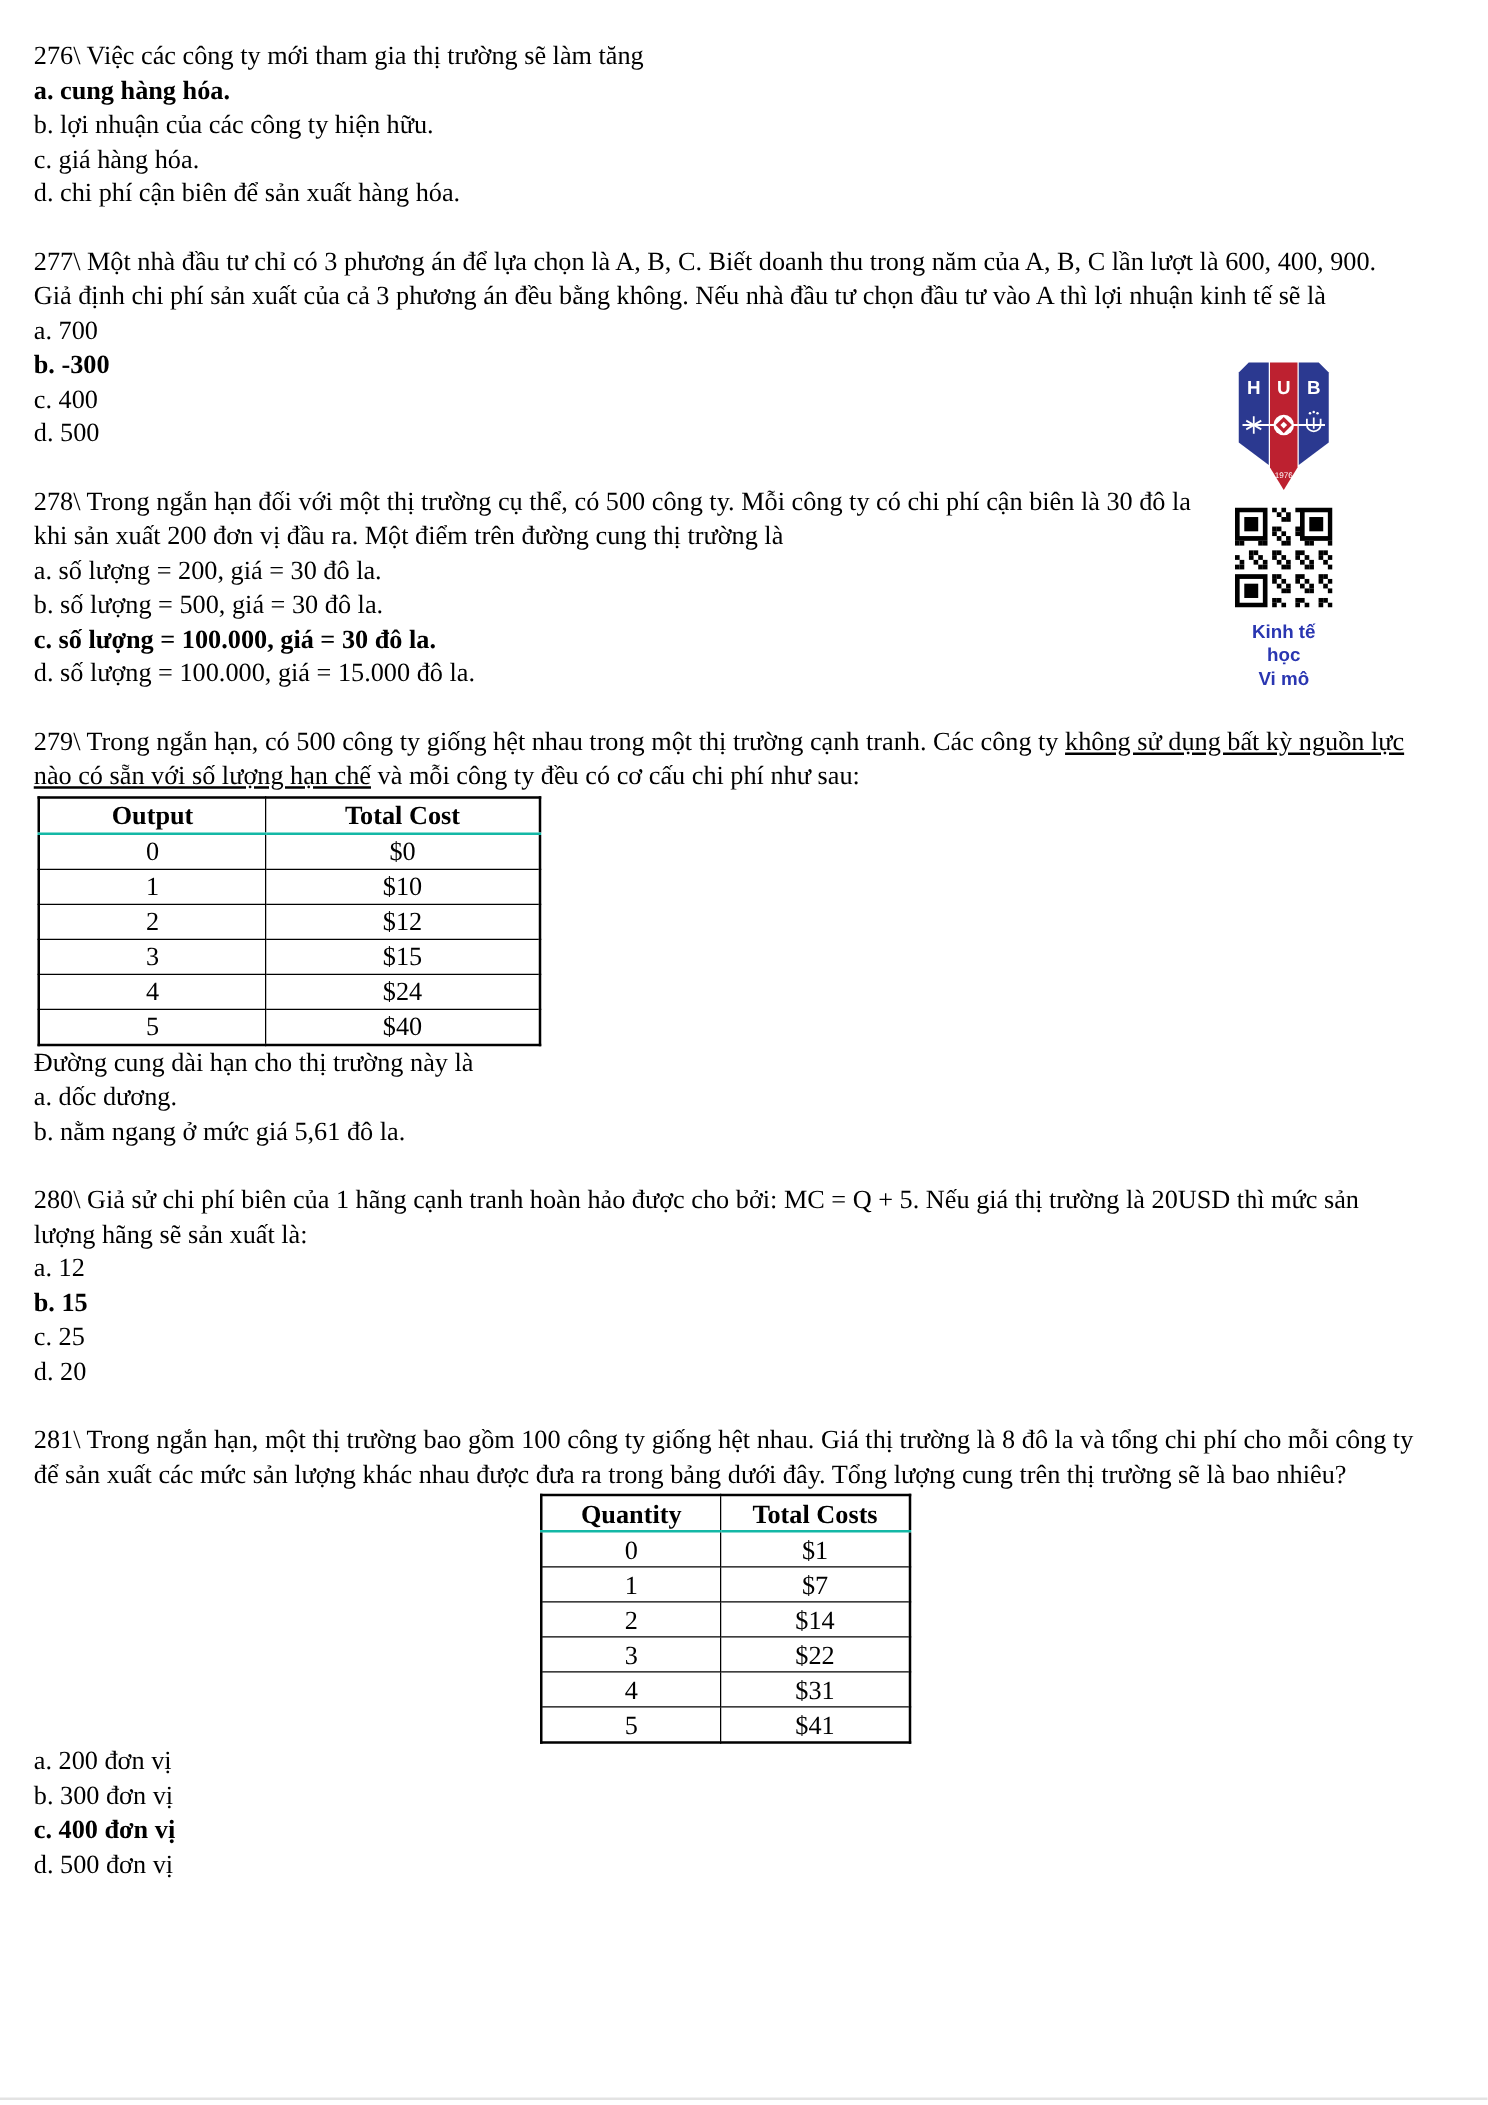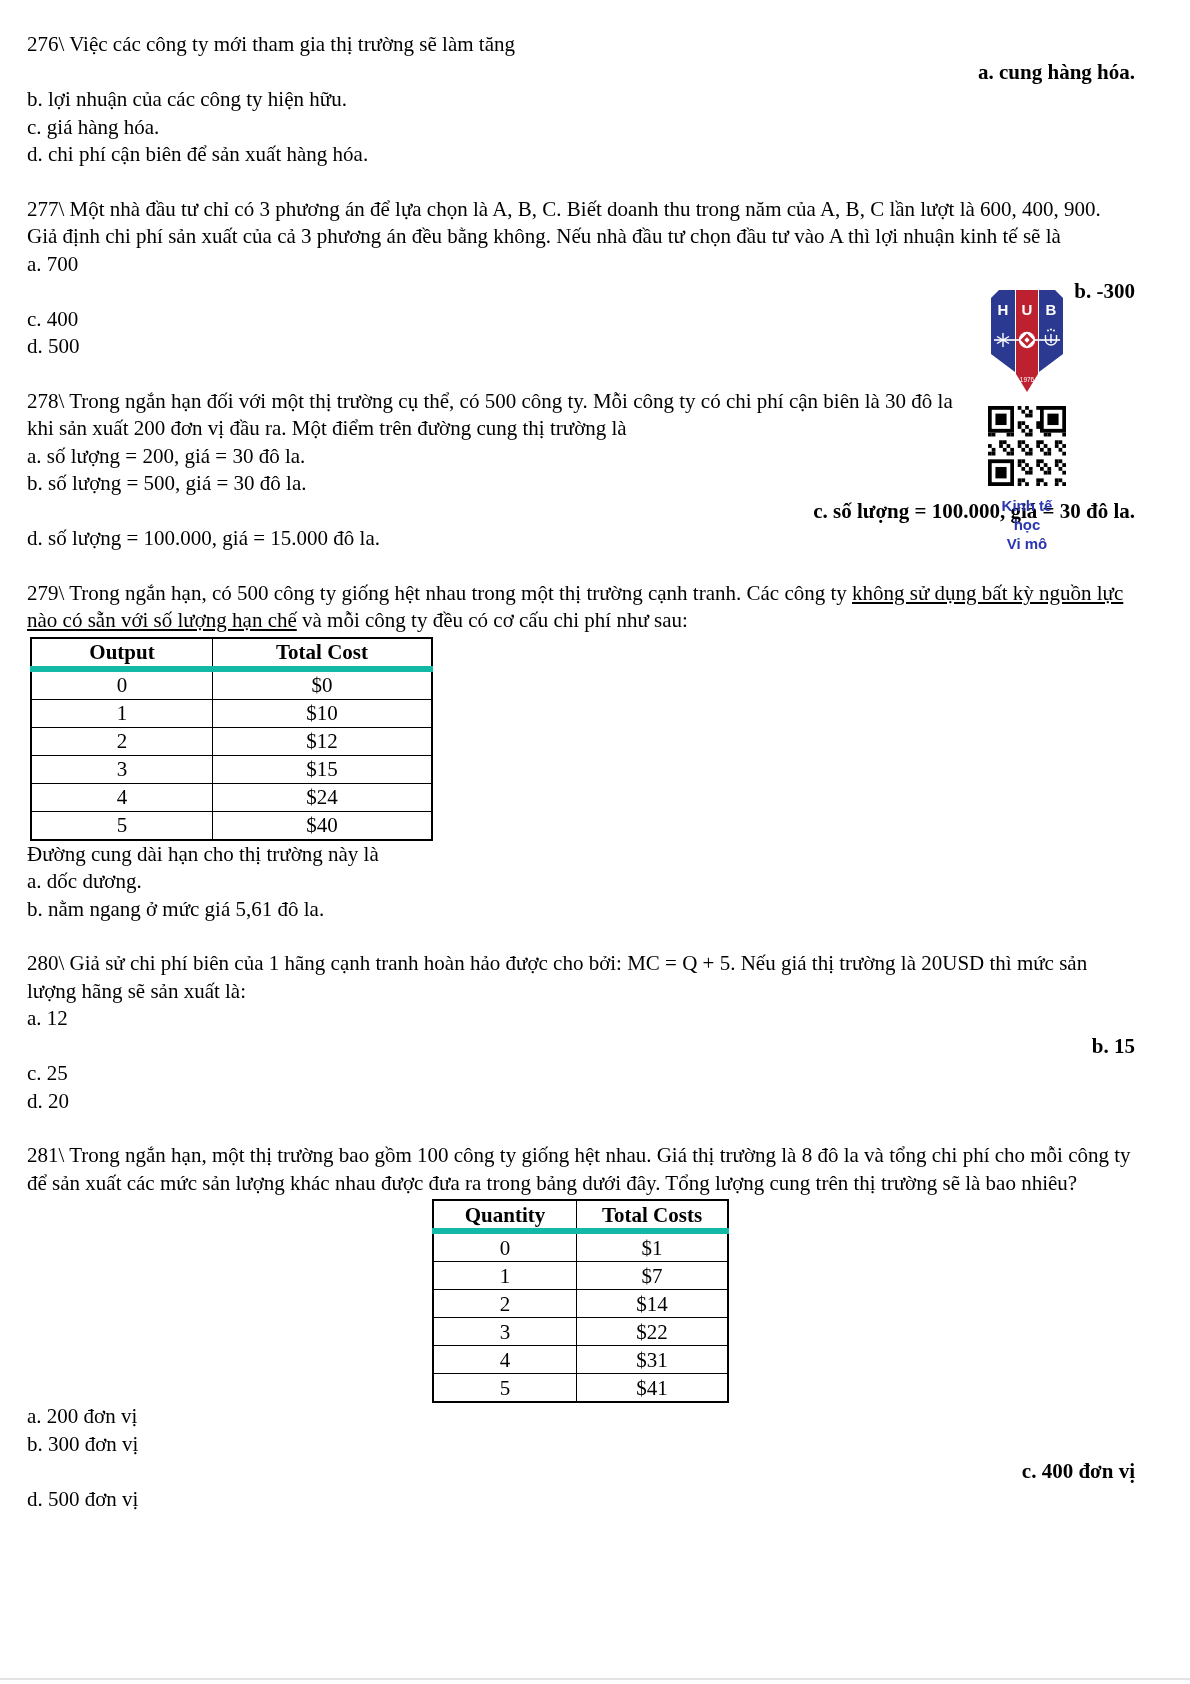--- a/index.html
+++ b/index.html
@@ -5,26 +5,26 @@
   html,body{margin:0;padding:0;background:#ffffff;}
   body{width:1190px;height:1684px;position:relative;overflow:hidden;
        font-family:"Liberation Serif","DejaVu Serif",serif;
        color:#000;font-size:21px;line-height:27.5px;}
   .page{position:relative;padding:31px 55px 0 27px;box-sizing:border-box;width:1190px;}
   .q{margin:0 0 27px 0;}
   .q p{margin:0;}
   .stem{max-width:1110px;}
   .stem-narrow{max-width:950px;}
   .u{text-decoration:underline;}
-  .bold{font-weight:bold;text-align:right;}
+  .bold{font-weight:bold;}
   table.cost-table{border-collapse:collapse;border:2px solid #000;margin:2px 0 0 3px;}
   table.cost-table th,table.cost-table td{
     border:1px solid #000;text-align:center;vertical-align:middle;
     padding:0 6px;height:27px;font-size:21px;line-height:22px;}
-  table.cost-table th{font-weight:bold;border-bottom:6px solid #14b8a6;}
+  table.cost-table th{font-weight:bold;border-bottom:2px solid #14b8a6;}
   table.t279 th:first-child,table.t279 td:first-child{width:168px;}
   table.t279 th:last-child,table.t279 td:last-child{width:206px;}
   table.t281{margin-left:405px;}
   table.t281 th:first-child,table.t281 td:first-child{width:130px;}
   table.t281 th:last-child,table.t281 td:last-child{width:138px;margin-top:10px;}
   .figure{position:absolute;left:988px;top:288px;width:78px;text-align:center;}
   .qr-wrap{margin-top:4px;}
   .qr-caption{margin-top:3px;font-family:"Liberation Sans","DejaVu Sans",sans-serif;
     font-weight:bold;font-size:15px;line-height:19px;text-align:center;}
   .page-divider{position:absolute;left:0;top:1678px;width:1190px;height:2px;background:#e3e3e3;}

